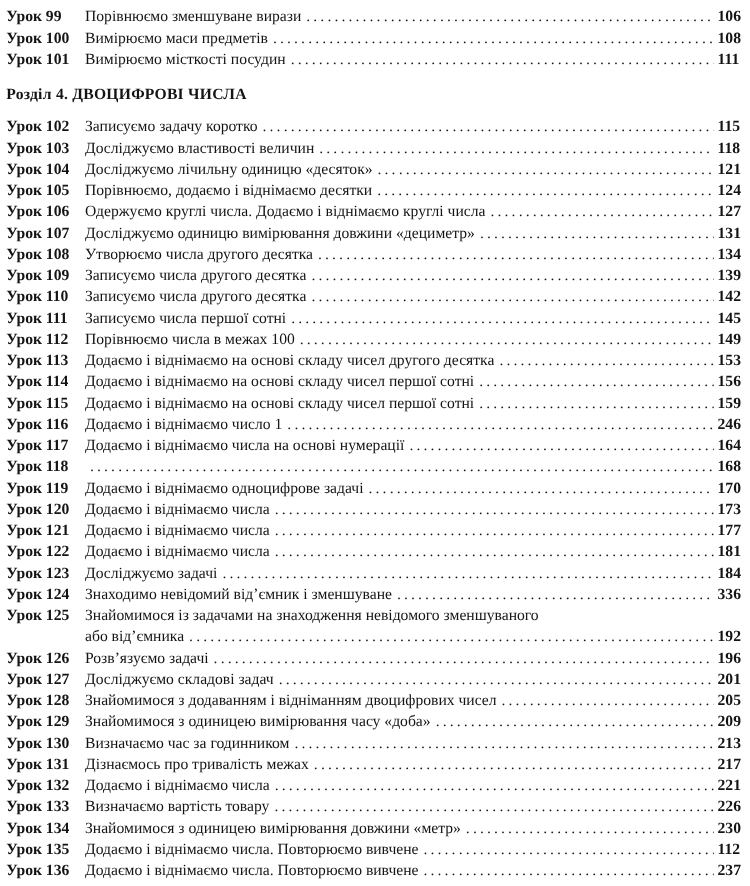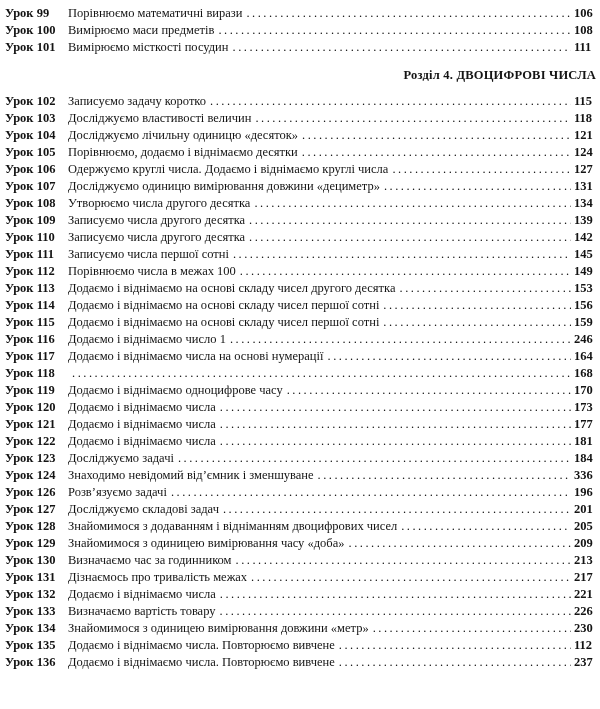--- a/index.html
+++ b/index.html
@@ -32,36 +32,36 @@
     letter-spacing: 2.5px;
     color: #141414;
   }
   .pagenum {
     flex: 0 0 auto;
     font-weight: bold;
     min-width: 22px;
     text-align: left;
   }
   .section-header {
-    text-align: right;
+    text-align: left;
     font-weight: bold;
     line-height: 17px;
     margin: 11px 0 9px 0;
     letter-spacing: 0.2px;
   }
 </style>
 </head>
 <body>
 
 <div class="page">
   <div>
   <div class="toc-row">
     <div class="line line1">
       <span class="label">Урок 99</span>
-      <span class="title">Порівнюємо математичні вирази</span>
+      <span class="title">Порівнюємо зменшуване вирази</span>
       <span class="dots"></span>
       <span class="pagenum">106</span>
     </div>
 
   </div>
 
   <div class="toc-row">
     <div class="line line1">
       <span class="label">Урок 100</span>
       <span class="title">Вимірюємо маси предметів</span>
@@ -250,21 +250,21 @@
       <span class="label">Урок 118</span>
       <span class="dots"></span>
       <span class="pagenum">168</span>
     </div>
 
   </div>
 
   <div class="toc-row">
     <div class="line line1">
       <span class="label">Урок 119</span>
-      <span class="title">Додаємо і віднімаємо одноцифрове часу</span>
+      <span class="title">Додаємо і віднімаємо одноцифрове задачі</span>
       <span class="dots"></span>
       <span class="pagenum">170</span>
     </div>
 
   </div>
 
   <div class="toc-row">
     <div class="line line1">
       <span class="label">Урок 120</span>
       <span class="title">Додаємо і віднімаємо числа</span>
@@ -307,20 +307,33 @@
   <div class="toc-row">
     <div class="line line1">
       <span class="label">Урок 124</span>
       <span class="title">Знаходимо невідомий від’ємник і зменшуване</span>
       <span class="dots"></span>
       <span class="pagenum">336</span>
     </div>
 
   </div>
 
+  <div class="toc-row">
+    <div class="line line1">
+      <span class="label">Урок 125</span>
+      <span class="title">Знайомимося із задачами на знаходження невідомого зменшуваного</span>
+
+    </div>
+    <div class="line line2">
+      <span class="label"></span>
+      <span class="title">або від’ємника</span>
+      <span class="dots"></span>
+      <span class="pagenum">192</span>
+    </div>
+  </div>
 
   <div class="toc-row">
     <div class="line line1">
       <span class="label">Урок 126</span>
       <span class="title">Розв’язуємо задачі</span>
       <span class="dots"></span>
       <span class="pagenum">196</span>
     </div>
 
   </div>

